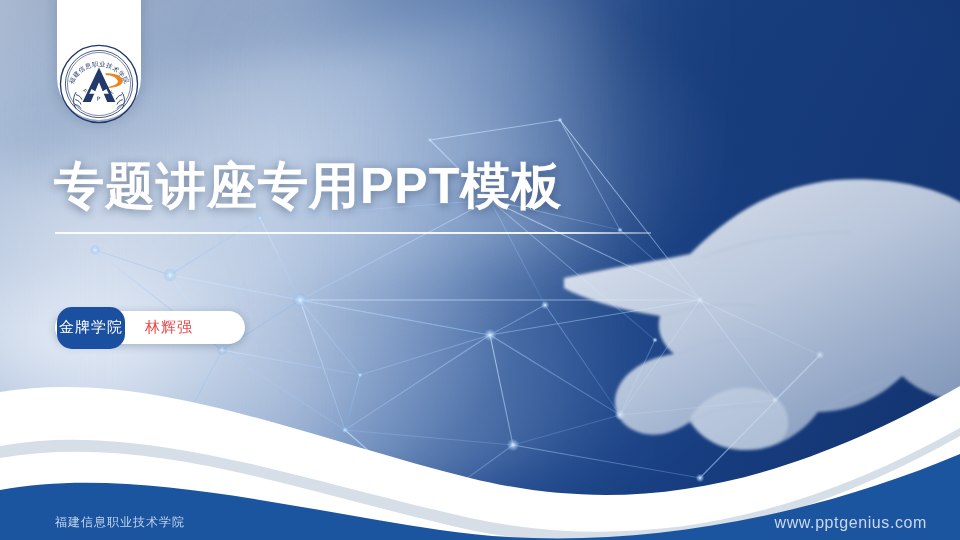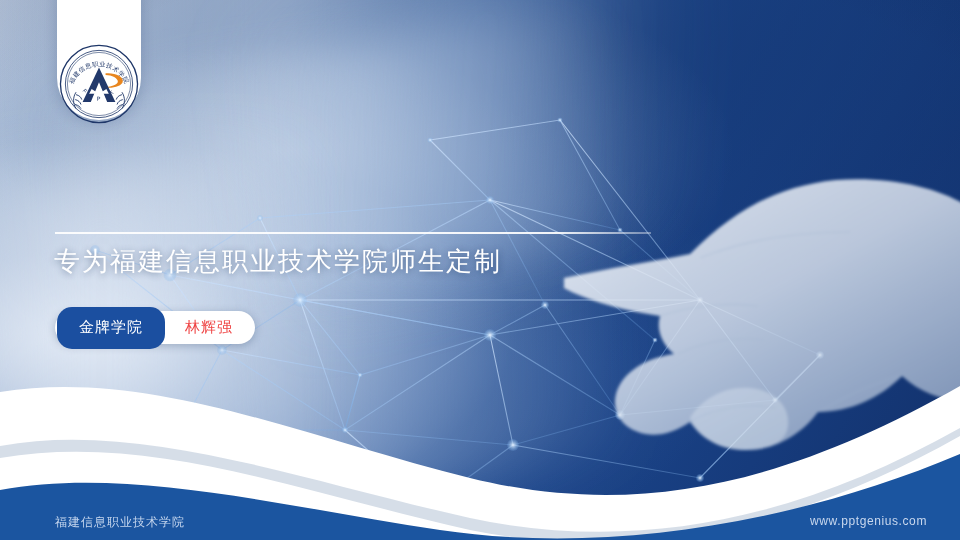--- a/index.html
+++ b/index.html
@@ -85,41 +85,41 @@
   #badge{
     position:absolute; left:55px; top:311px;
     height:33px; min-width:190px;
     background:#ffffff; border-radius:17px;
     display:flex; align-items:center;
     box-shadow:0 2px 9px rgba(8,30,72,0.25);
     padding-right:6px;
   }
   #badge-tag{
     height:42px; margin:2px 0 2px 2px;
-    padding:0 22px; border-radius:15px;
+    padding:0 2px; border-radius:15px;
     background:#1b4fa0; color:#ffffff;
     display:flex; align-items:center; justify-content:center;
     font-size:15px; letter-spacing:1px;
   }
   #badge-name{
     padding:0 16px 0 20px;
     color:#ef4444; font-size:15px; letter-spacing:1px;
   }
 
   
   #waves{ position:absolute; left:0; bottom:0; width:960px; height:190px; }
 
   
   #footer-left{
     position:absolute; left:55px; top:514px;
     font-size:12px; color:#c5d6ee; letter-spacing:1px;
   }
   #footer-right{
     position:absolute; right:33px; top:514px;
-    font-size:12px; color:#c9d8ee; letter-spacing:0.6px;
+    font-size:16px; color:#c9d8ee; letter-spacing:0.6px;
   }
 </style>
 </head>
 <body>
 
 <div id="slide">
 
   <div class="streak s1"></div>
   <div class="streak s2"></div>
   <div class="streak s3"></div>
@@ -234,22 +234,22 @@
       <path d="M22 63 C26 64 28 66 29 69"></path>
       <path d="M21 69 C25 70 27 72 28 75"></path>
       <path d="M21 75 C25 76 27 78 28 80"></path>
       <path d="M78 60 C82 66 82 74 78 80"></path>
       <path d="M78 63 C74 64 72 66 71 69"></path>
       <path d="M79 69 C75 70 73 72 72 75"></path>
       <path d="M79 75 C75 76 73 78 72 80"></path>
     </g>
   </svg>
 
+  <div id="title">专题讲座专用PPT模板</div>
   <div id="rule"></div>
-  <div id="subtitle">专为福建信息职业技术学院师生定制</div>
 
   <div id="badge">
     <div id="badge-tag">金牌学院</div>
     <div id="badge-name">林辉强</div>
   </div>
 
   <svg id="waves" viewBox="0 0 960 190" preserveAspectRatio="none">
     <path d="M0 42 C 150 18 300 86 470 128 C 640 170 790 132 960 36 L960 190 L0 190 Z" fill="#ffffff"></path>
     <path d="M0 96 C 140 70 300 130 470 168 C 640 204 800 168 960 78 L960 190 L0 190 Z" fill="#cfd8e4" opacity="0.85"></path>
     <path d="M0 108 C 150 82 300 142 470 180 C 640 214 800 176 960 86 L960 190 L0 190 Z" fill="#ffffff"></path>

